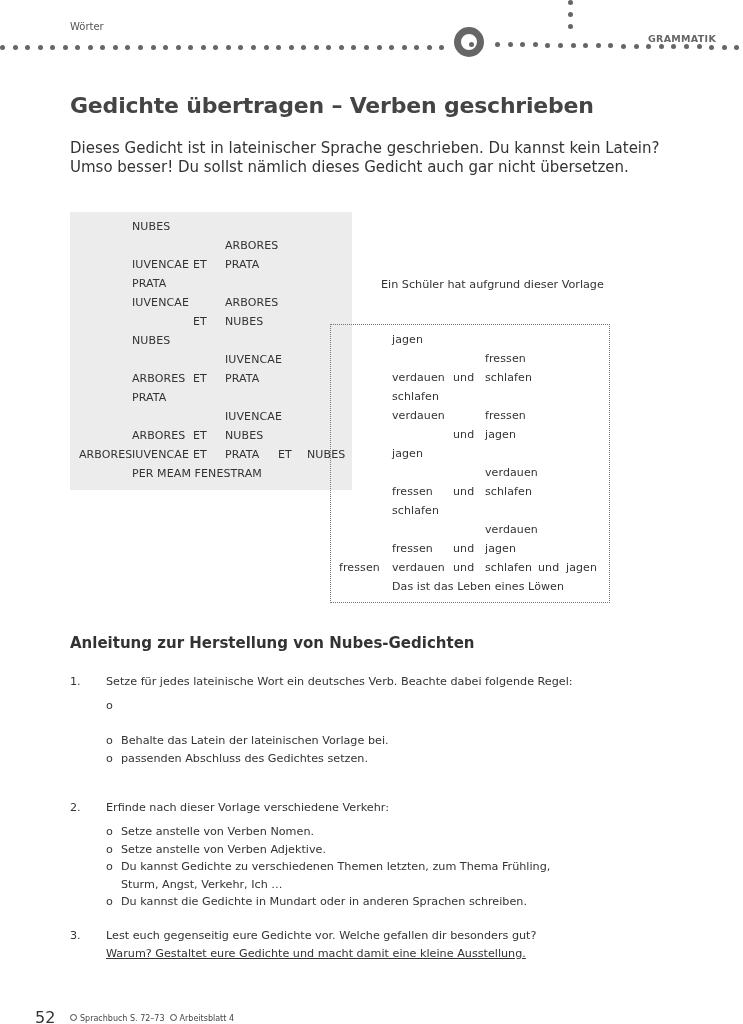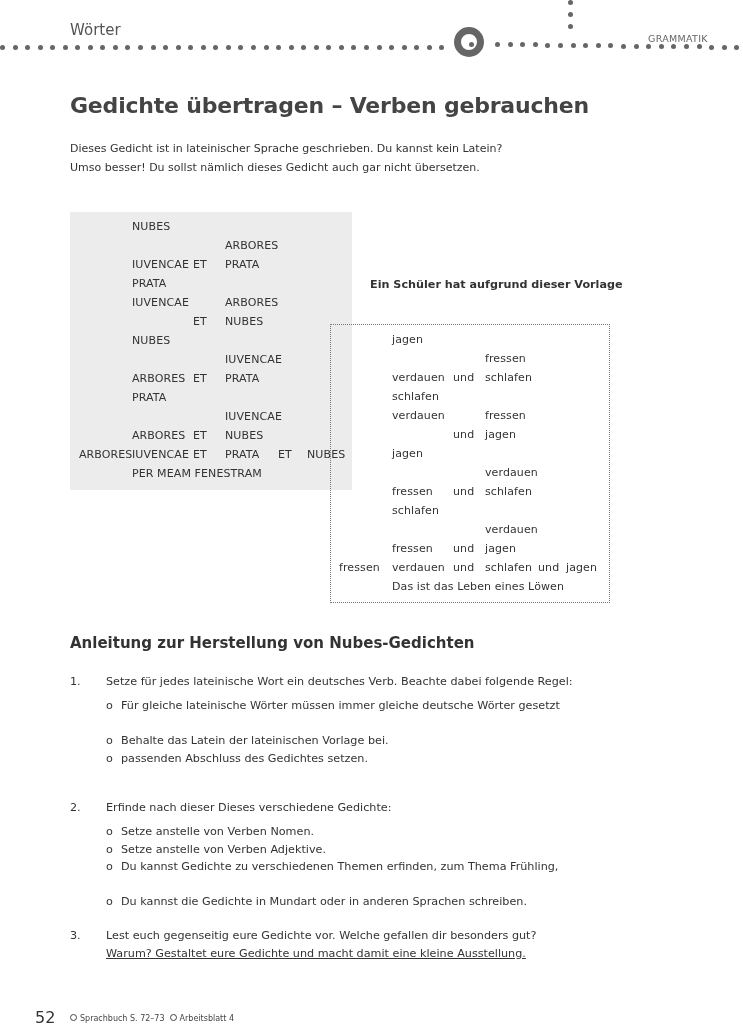--- a/index.html
+++ b/index.html
@@ -2,38 +2,38 @@
 <html><head>
 <meta charset="utf-8">
 <style>
   html, body { margin: 0; padding: 0; }
   body {
     width: 743px; height: 1024px; position: relative; overflow: hidden;
     background: #ffffff; color: #3a3a3a;
     font-family: "DejaVu Sans", "Liberation Sans", sans-serif;
   }
   .abs { position: absolute; }
-  .hdr-left { left: 70px; top: 21px; font-size: 15px; color: #555; }
-  .hdr-right { left: 648px; top: 33px; font-size: 9.5px; font-weight: normal; color: #666; letter-spacing: 0.3px; }
+  .hdr-left { left: 70px; top: 21px; font-size: 10px; color: #555; }
+  .hdr-right { left: 648px; top: 33px; font-size: 9.5px; font-weight: bold; color: #666; letter-spacing: 0.3px; }
   .dot { position: absolute; width: 5px; height: 5px; border-radius: 50%; background: #666; }
   .target {
     position: absolute; left: 454px; top: 27px; width: 30px; height: 30px;
     border-radius: 50%; border: 7px solid #666; box-sizing: border-box; background: #fff;
   }
   .target-center { position: absolute; left: 9px; top: 9px; width: 5px; height: 5px; border-radius: 50%; background: #666; margin-left:-1px; margin-top:-1px;}
   .title { left: 70px; top: 93px; font-size: 22px; font-weight: bold; color: #444; letter-spacing: -0.2px; }
-  .intro { left: 70px; top: 139px; font-size: 11px; line-height: 19px; color: #333; width: 560px; }
+  .intro { left: 70px; top: 139px; font-size: 15px; line-height: 19px; color: #333; width: 560px; }
   .intro div { white-space: nowrap; }
   .graybox { left: 70px; top: 212px; width: 282px; height: 278px; background: #ececec; }
   .dotbox {
     left: 330px; top: 324px; width: 280px; height: 279px;
     border: 1px dotted #777; box-sizing: border-box;
   }
   .ptxt { position: absolute; font-size: 11px; color: #333; white-space: nowrap; letter-spacing: 0.1px; }
-  .note { left: 370px; top: 275px; font-size: 11.2px; line-height: 19px; color: #333; font-weight: bold; }
+  .note { left: 381px; top: 275px; font-size: 11.2px; line-height: 19px; color: #333; }
   .h2 { left: 70px; top: 634px; font-size: 15px; font-weight: bold; color: #333; }
   .step-num { position: absolute; left: 70px; font-size: 11.2px; color: #333; }
   .step-text { position: absolute; left: 106px; font-size: 11.2px; color: #333; white-space: nowrap; }
   .bullet { position: absolute; left: 106px; font-size: 11.2px; line-height: 17.5px; color: #333; }
   .bullet .o { position: absolute; left: 0; top: 0; }
   .bullet .t { margin-left: 15px; white-space: nowrap; }
   .footer-num { left: 35px; top: 1008px; font-size: 16px; color: #333; }
   .footer-links { left: 70px; top: 1014px; font-size: 8px; color: #444; white-space: nowrap; }
   .footer-links .circ { display: inline-block; width: 5px; height: 5px; border: 1px solid #444; border-radius: 50%; margin-right: 3px; vertical-align: 0px; }
 </style>
@@ -100,21 +100,21 @@
     <div class="dot" style="left: 722px; top: 45px;"></div>
     <div class="dot" style="left: 734px; top: 45px;"></div>
     <div class="dot" style="left: 568px; top: 0px;"></div>
     <div class="dot" style="left: 568px; top: 12px;"></div>
     <div class="dot" style="left: 568px; top: 24px;"></div>
   </div>
 <div class="target">
     <div class="target-center"></div>
   </div>
 
-<div class="abs title">Gedichte übertragen – Verben gebrauchen</div>
+<div class="abs title">Gedichte übertragen – Verben geschrieben</div>
 <div class="abs intro">
   <div>Dieses Gedicht ist in lateinischer Sprache geschrieben. Du kannst kein Latein?</div>
   <div>Umso besser! Du sollst nämlich dieses Gedicht auch gar nicht übersetzen.</div>
 </div>
 
 <div class="abs graybox"></div>
 <div id="latin">
     <span class="ptxt" style="left: 132px; top: 220px;">NUBES</span>
     <span class="ptxt" style="left: 225px; top: 239px;">ARBORES</span>
     <span class="ptxt" style="left: 132px; top: 258px;">IUVENCAE</span>
@@ -178,43 +178,43 @@
     <span class="ptxt" style="left: 566px; top: 561px;">jagen</span>
     <span class="ptxt" style="left: 392px; top: 580px;">Das ist das Leben eines Löwen</span>
   </div>
 
 <div class="abs h2">Anleitung zur Herstellung von Nubes-Gedichten</div>
 <div id="instructions">
     <div class="step-num" style="top: 675px;">1.</div>
     <div class="step-text" style="top: 675px;">Setze für jedes lateinische Wort ein deutsches Verb. Beachte dabei folgende Regel:</div>
     <div class="bullet" style="top: 697px;">
       <span class="o">o</span>
-      <div class="t">Für gleiche lateinische Wörter müssen immer gleiche deutsche Wörter gesetzt</div>
     </div>
     <div class="bullet" style="top: 732px;">
       <span class="o">o</span>
       <div class="t">Behalte das Latein der lateinischen Vorlage bei.</div>
     </div>
     <div class="bullet" style="top: 749.5px;">
       <span class="o">o</span>
       <div class="t">passenden Abschluss des Gedichtes setzen.</div>
     </div>
     <div class="step-num" style="top: 801px;">2.</div>
-    <div class="step-text" style="top: 801px;">Erfinde nach dieser Dieses verschiedene Gedichte:</div>
+    <div class="step-text" style="top: 801px;">Erfinde nach dieser Vorlage verschiedene Verkehr:</div>
     <div class="bullet" style="top: 823px;">
       <span class="o">o</span>
       <div class="t">Setze anstelle von Verben Nomen.</div>
     </div>
     <div class="bullet" style="top: 840.5px;">
       <span class="o">o</span>
       <div class="t">Setze anstelle von Verben Adjektive.</div>
     </div>
     <div class="bullet" style="top: 858px;">
       <span class="o">o</span>
-      <div class="t">Du kannst Gedichte zu verschiedenen Themen erfinden, zum Thema Frühling,</div>
+      <div class="t">Du kannst Gedichte zu verschiedenen Themen letzten, zum Thema Frühling,</div>
+      <div class="t">Sturm, Angst, Verkehr, Ich …</div>
     </div>
     <div class="bullet" style="top: 893px;">
       <span class="o">o</span>
       <div class="t">Du kannst die Gedichte in Mundart oder in anderen Sprachen schreiben.</div>
     </div>
     <div class="step-num" style="top: 929px;">3.</div>
     <div class="step-text" style="top: 929px;">Lest euch gegenseitig eure Gedichte vor. Welche gefallen dir besonders gut?</div>
     <div class="step-text" style="top: 947px; text-decoration: underline;">Warum? Gestaltet eure Gedichte und macht damit eine kleine Ausstellung.</div>
   </div>
 

